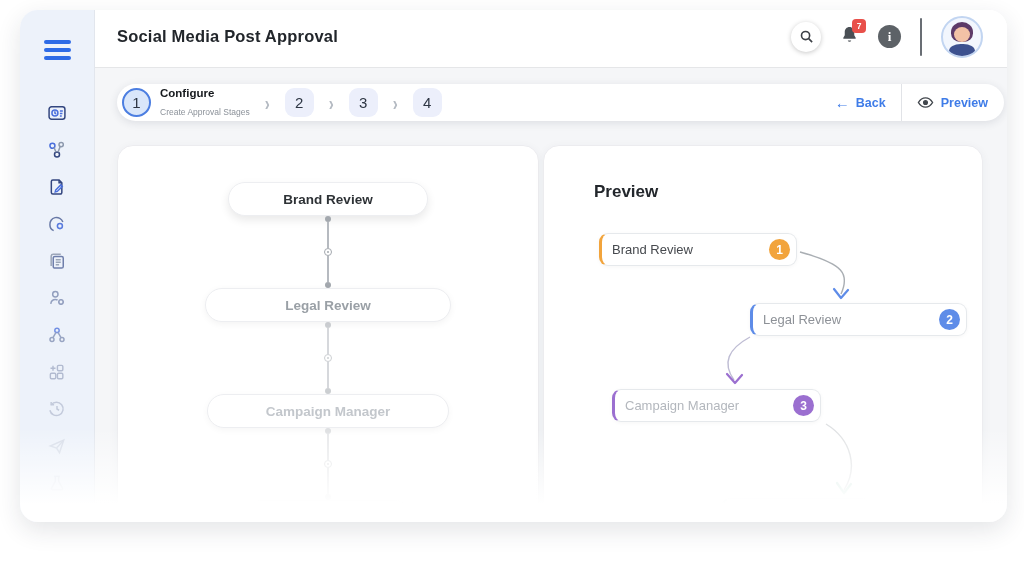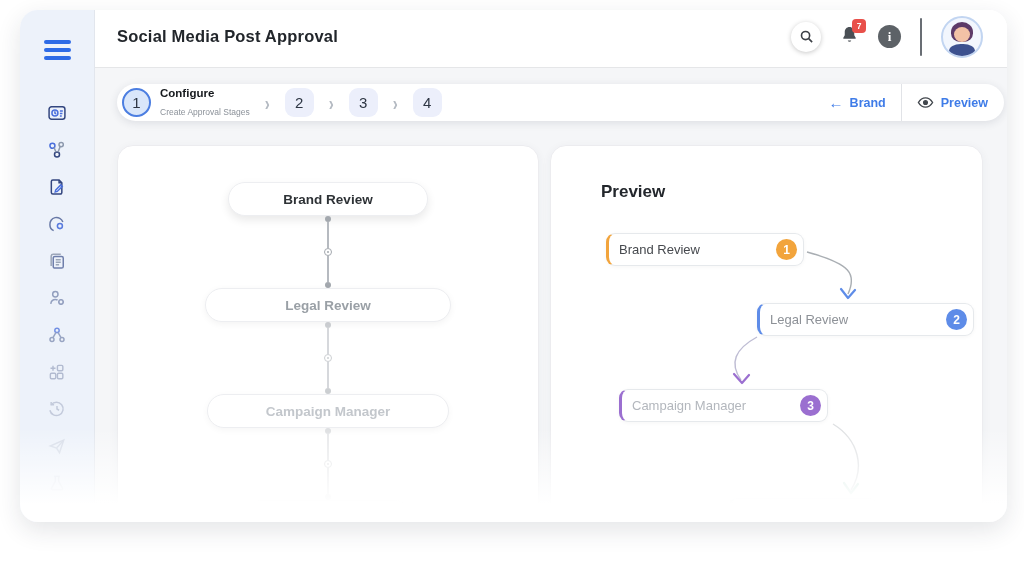--- a/index.html
+++ b/index.html
@@ -57,21 +57,21 @@
   .chevron { color:#b4bac2; font-size:15px; font-weight:700; margin:0 15px;
     transform:scaleY(1.4); user-select:none; }
   .stepper .spacer { flex:1; }
   .back-btn { display:flex; align-items:center; gap:6px; color:#3f7ce8; font-size:12.5px;
     font-weight:600; cursor:pointer; white-space:nowrap; }
   .back-arrow { font-size:15px; }
   .bar-divider { width:1px; height:37px; background:#e1e3e7; margin:0 15px; }
   .preview-btn { display:flex; align-items:center; gap:7px; color:#3f7ce8; font-size:12.5px;
     font-weight:600; cursor:pointer; margin-right:16px; white-space:nowrap; }
 
-  .panels { display:flex; gap:11px; margin:24px 24px 0 0; height:430px; }
+  .panels { display:flex; gap:4px; margin:24px 24px 0 0; height:430px; }
   .panel { background:#fff; border:1px solid #ececef; border-radius:16px;
     box-shadow:0 2px 10px rgba(40,50,70,.05); }
 
   
   .left-panel { width:422px; flex:none; display:flex; flex-direction:column; align-items:center; padding-top:36px; }
   .stage-pill { height:34px; border-radius:17px; background:#fff; border:1px solid #edeef1;
     display:flex; align-items:center; justify-content:center; font-size:13.5px; font-weight:700; cursor:pointer; }
   .stage-0 { width:200px; box-shadow:0 4px 10px rgba(0,0,0,.09); color:#2e3236; }
   .stage-1 { width:246px; box-shadow:0 2px 7px rgba(0,0,0,.05); color:#9aa0a6; }
   .stage-2 { width:242px; box-shadow:0 2px 7px rgba(0,0,0,.04); color:#c3c7cc; }
@@ -244,21 +244,21 @@
         <div class="step">
           <span class="step-num">3</span>
         </div>
         <span class="chevron">›</span>
         <div class="step">
           <span class="step-num">4</span>
         </div>
         <span class="spacer"></span>
         <div class="back-btn">
           <span class="back-arrow">←</span>
-          <span>Brand</span>
+          <span>Back</span>
         </div>
         <div class="bar-divider"></div>
         <div class="preview-btn">
           <svg width="17" height="17" viewBox="0 0 24 24" fill="none" stroke="#42474d" stroke-width="2">
             <path d="M2 12s3.8-6.5 10-6.5S22 12 22 12s-3.8 6.5-10 6.5S2 12 2 12z"></path>
             <circle cx="12" cy="12" r="2.6" fill="#42474d"></circle>
           </svg>
           <span>Preview</span>
         </div>
       </div>

